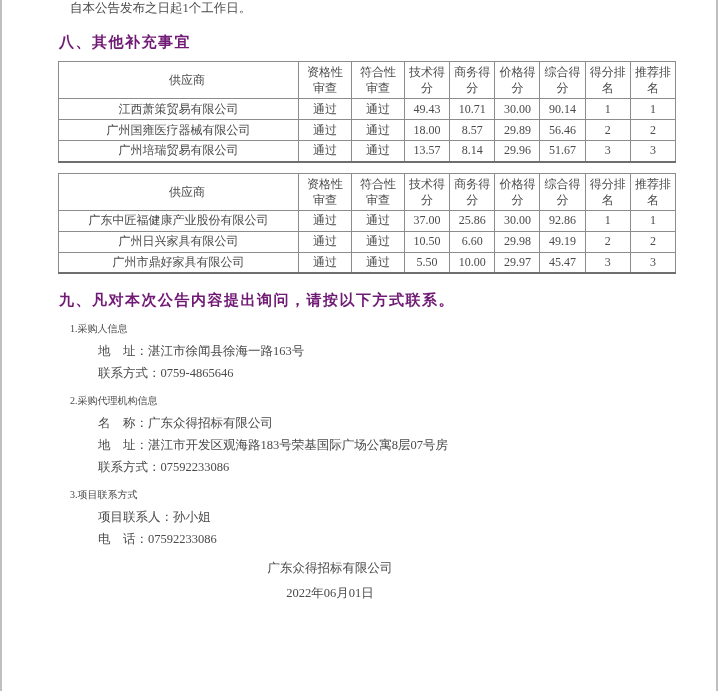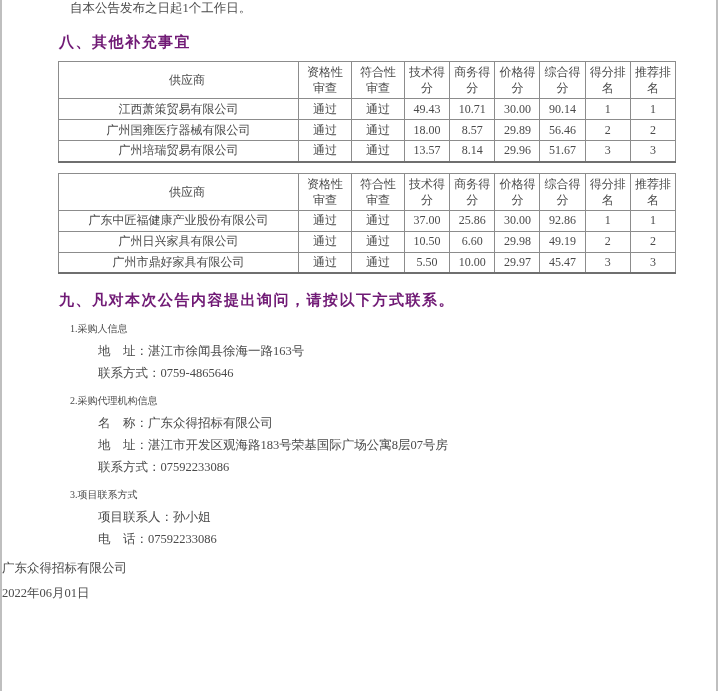--- a/index.html
+++ b/index.html
@@ -59,21 +59,21 @@
     margin:12px 0 0 68px;
     font-size:10px;
     line-height:16px;
   }
   .contact-line {
     margin:6px 0 0 96px;
     font-size:12.5px;
     line-height:16px;
   }
   .sig {
-    text-align:left;
+    text-align:center;
     margin-right:58px;
     font-size:12.5px;
     line-height:16px;
   }
   .sig-company { margin-top:13px; }
   .sig-date { margin-top:9px; }
 </style>
 </head>
 <body>
 

